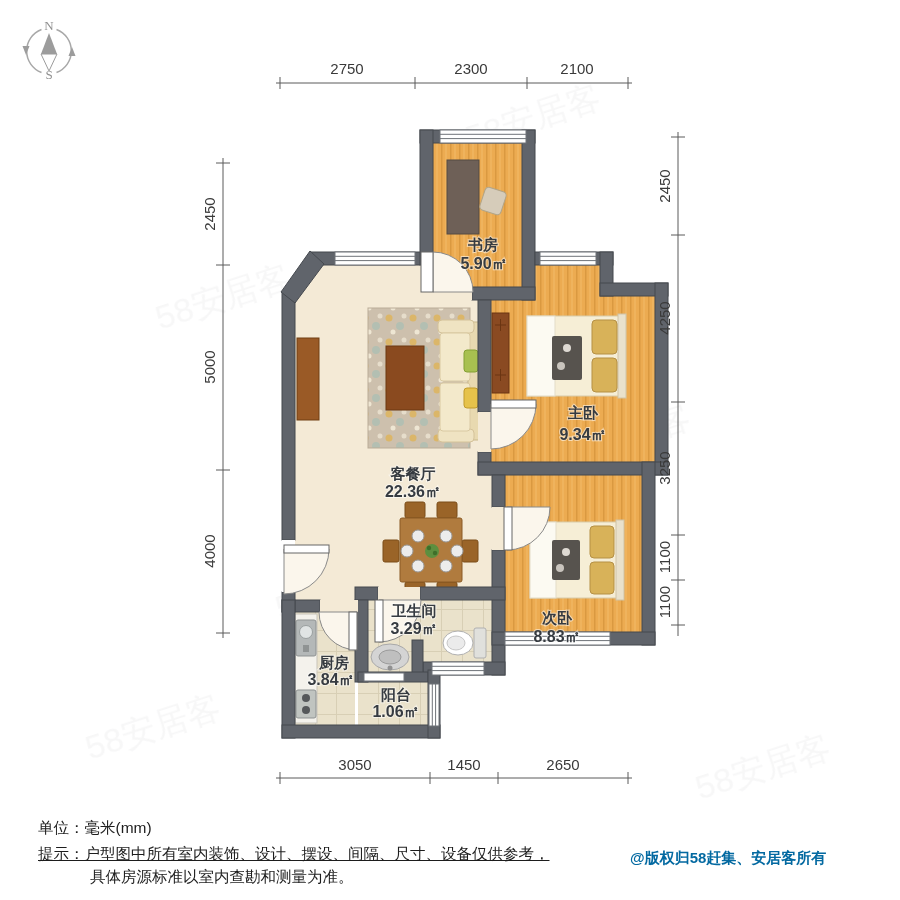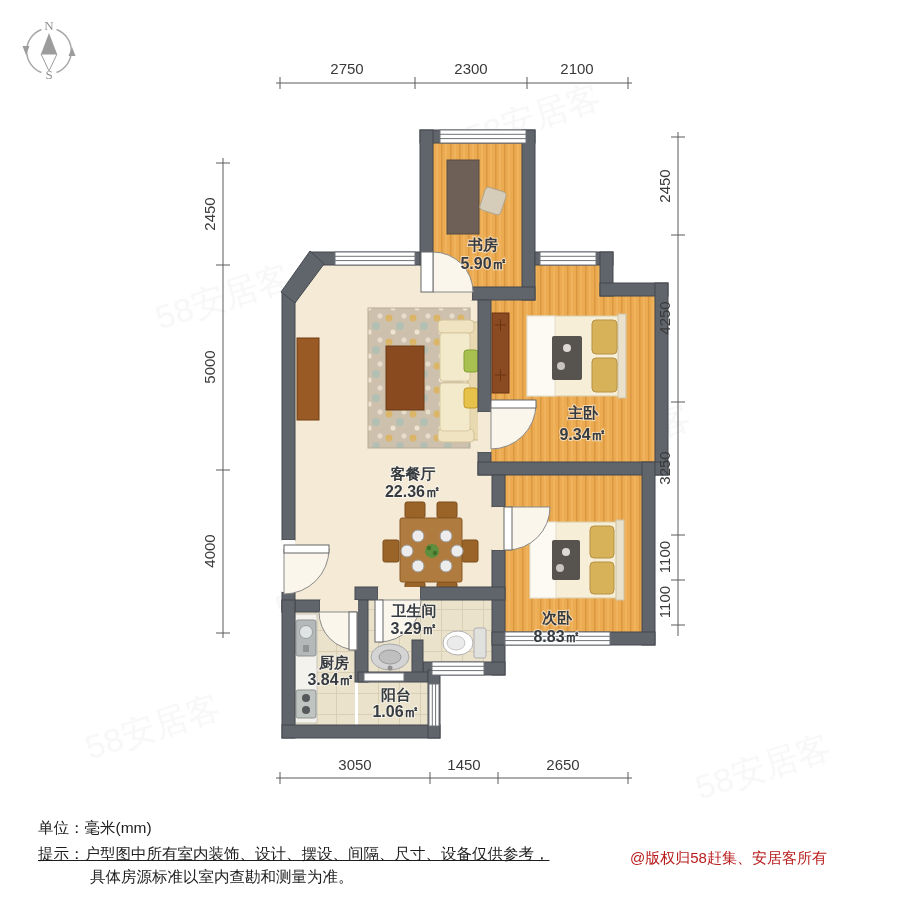--- a/index.html
+++ b/index.html
@@ -7,21 +7,21 @@
        font-family:"Liberation Sans",sans-serif;}
   #plan-svg{position:absolute;left:0;top:0;}
   .room-name{font-size:15px;font-weight:bold;fill:#363b41;text-anchor:middle;
              paint-order:stroke;stroke:#ffffff;stroke-width:2px;stroke-opacity:.55;}
   .room-area{font-size:16px;font-weight:bold;fill:#363b41;text-anchor:middle;
              paint-order:stroke;stroke:#ffffff;stroke-width:2px;stroke-opacity:.55;}
   .dim-text{font-size:15px;fill:#3a3a3a;text-anchor:middle;}
   .compass-letter{font-family:"Liberation Serif",serif;font-size:13px;fill:#8f8f8f;text-anchor:middle;}
   .wm{font-size:34px;fill:#4a4a55;}
   .footer-line{position:absolute;color:#1d1d1d;font-size:15.5px;white-space:nowrap;}
-  .copyright{position:absolute;color:#b91c1c;font-size:15px;white-space:nowrap;}
+  .copyright{position:absolute;color:#0369a1;font-size:15px;white-space:nowrap;font-weight:bold;}
 </style>
 </head>
 <body>
 
 <svg id="plan-svg" width="900" height="900" viewBox="0 0 900 900">
   <defs>
     <pattern id="wood" width="9" height="9" patternUnits="userSpaceOnUse">
       <rect width="9" height="9" fill="#ecab51"></rect>
       <rect width="1.5" height="9" fill="#da9940"></rect>
       <rect x="4.5" width="1" height="9" fill="#f2bb68"></rect>

